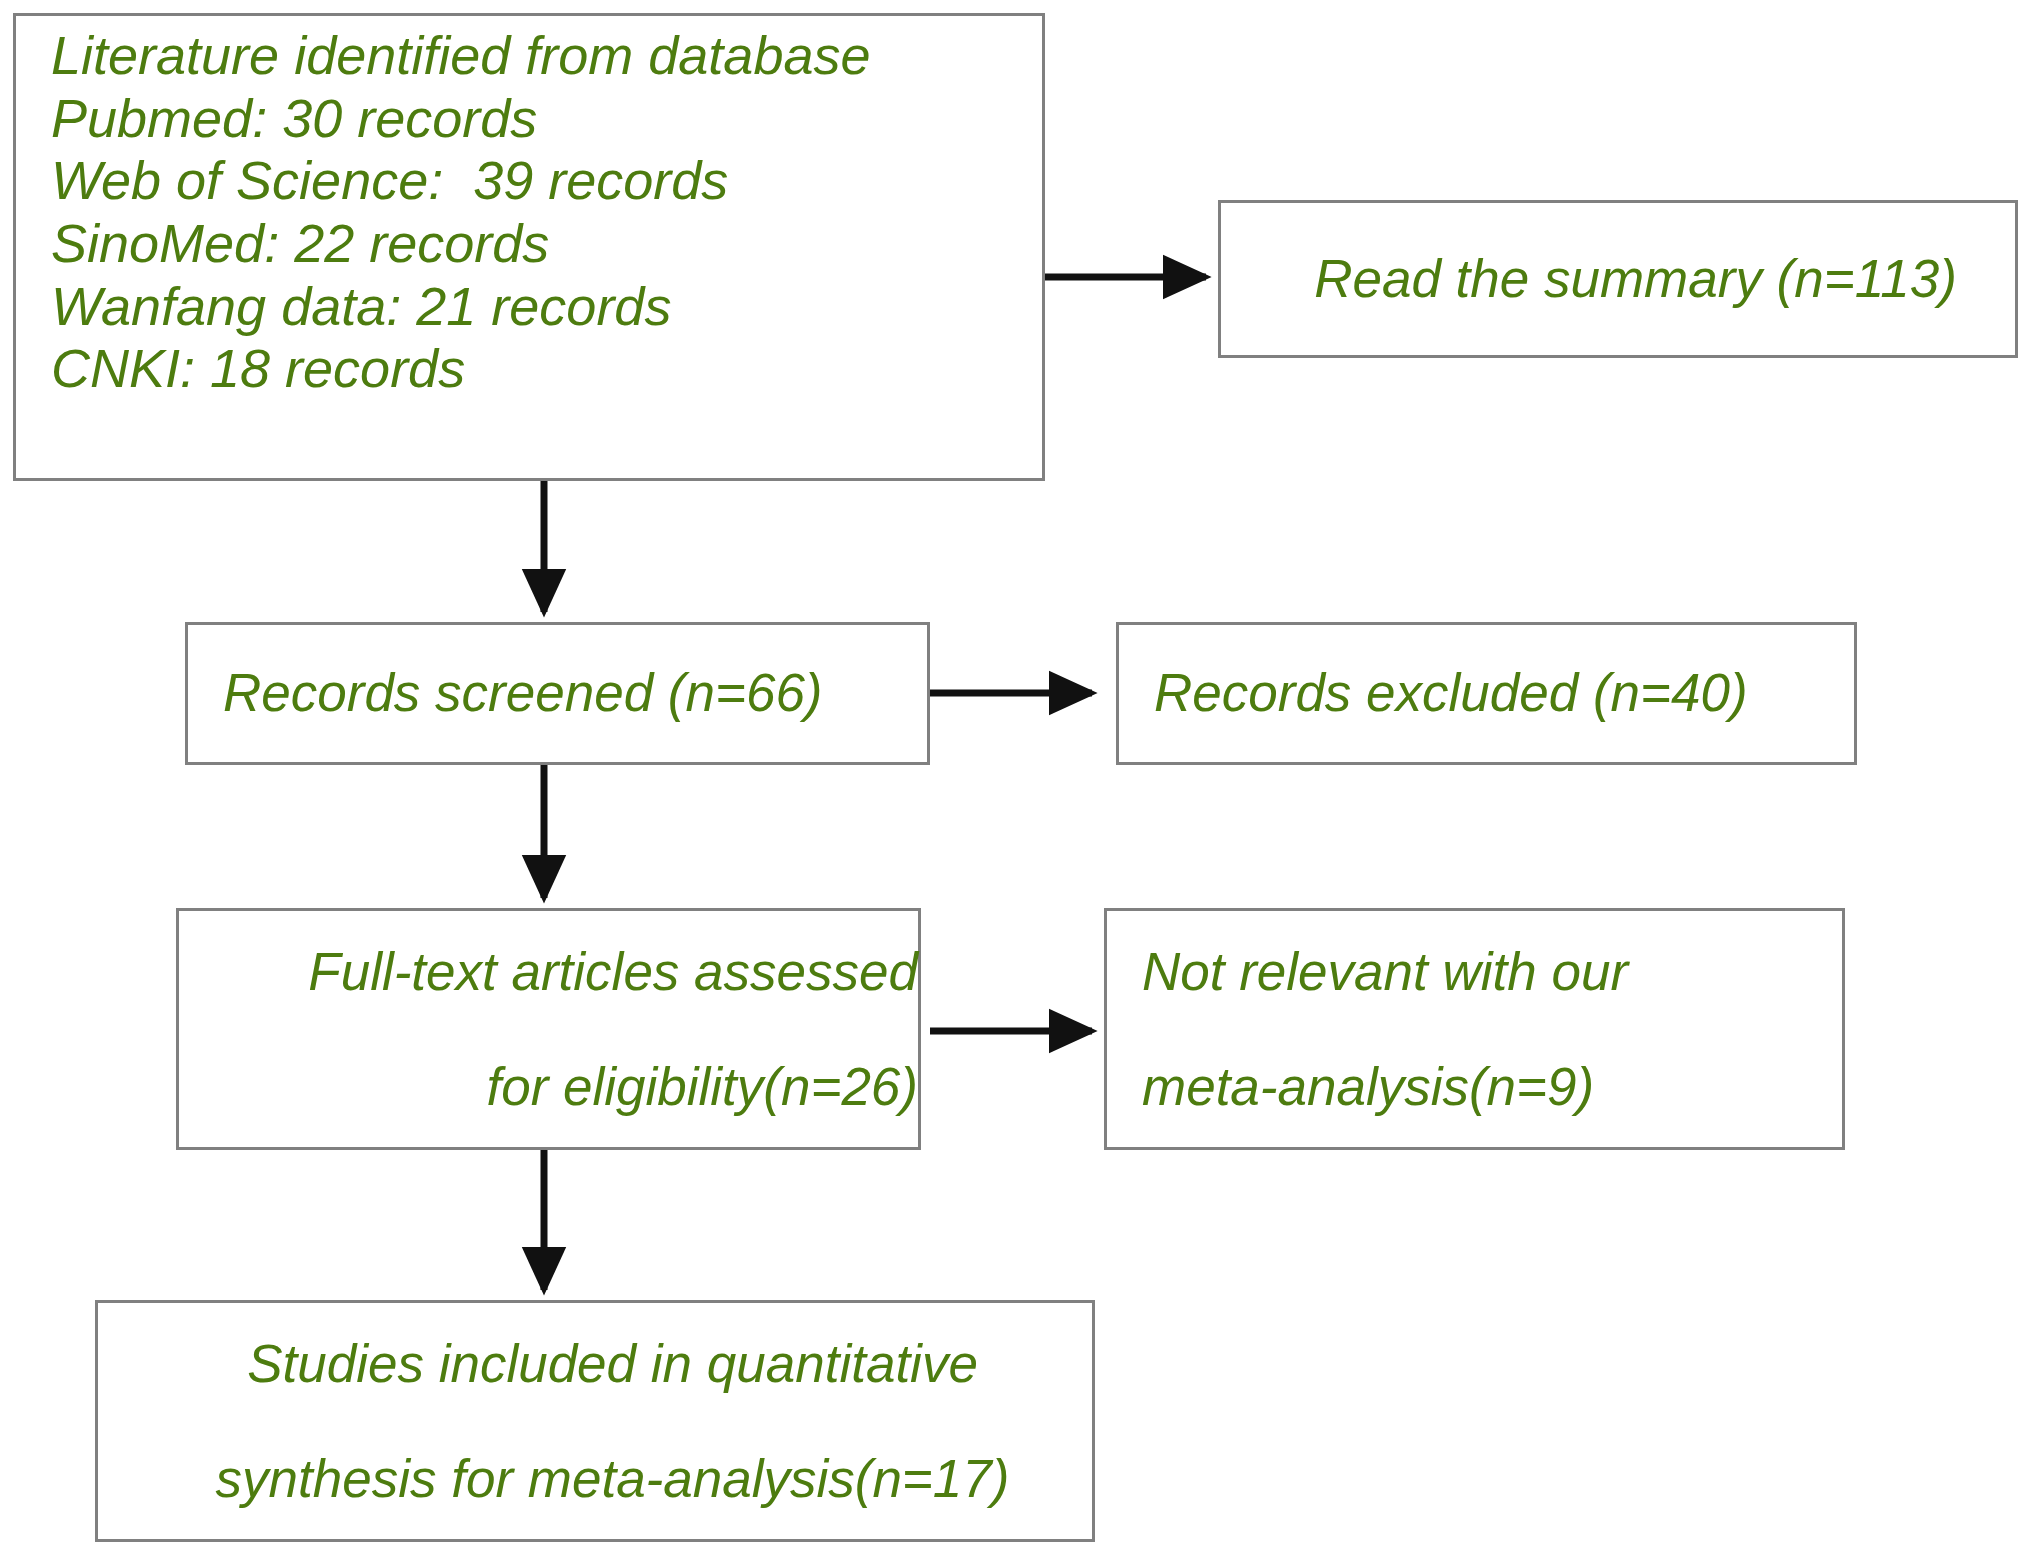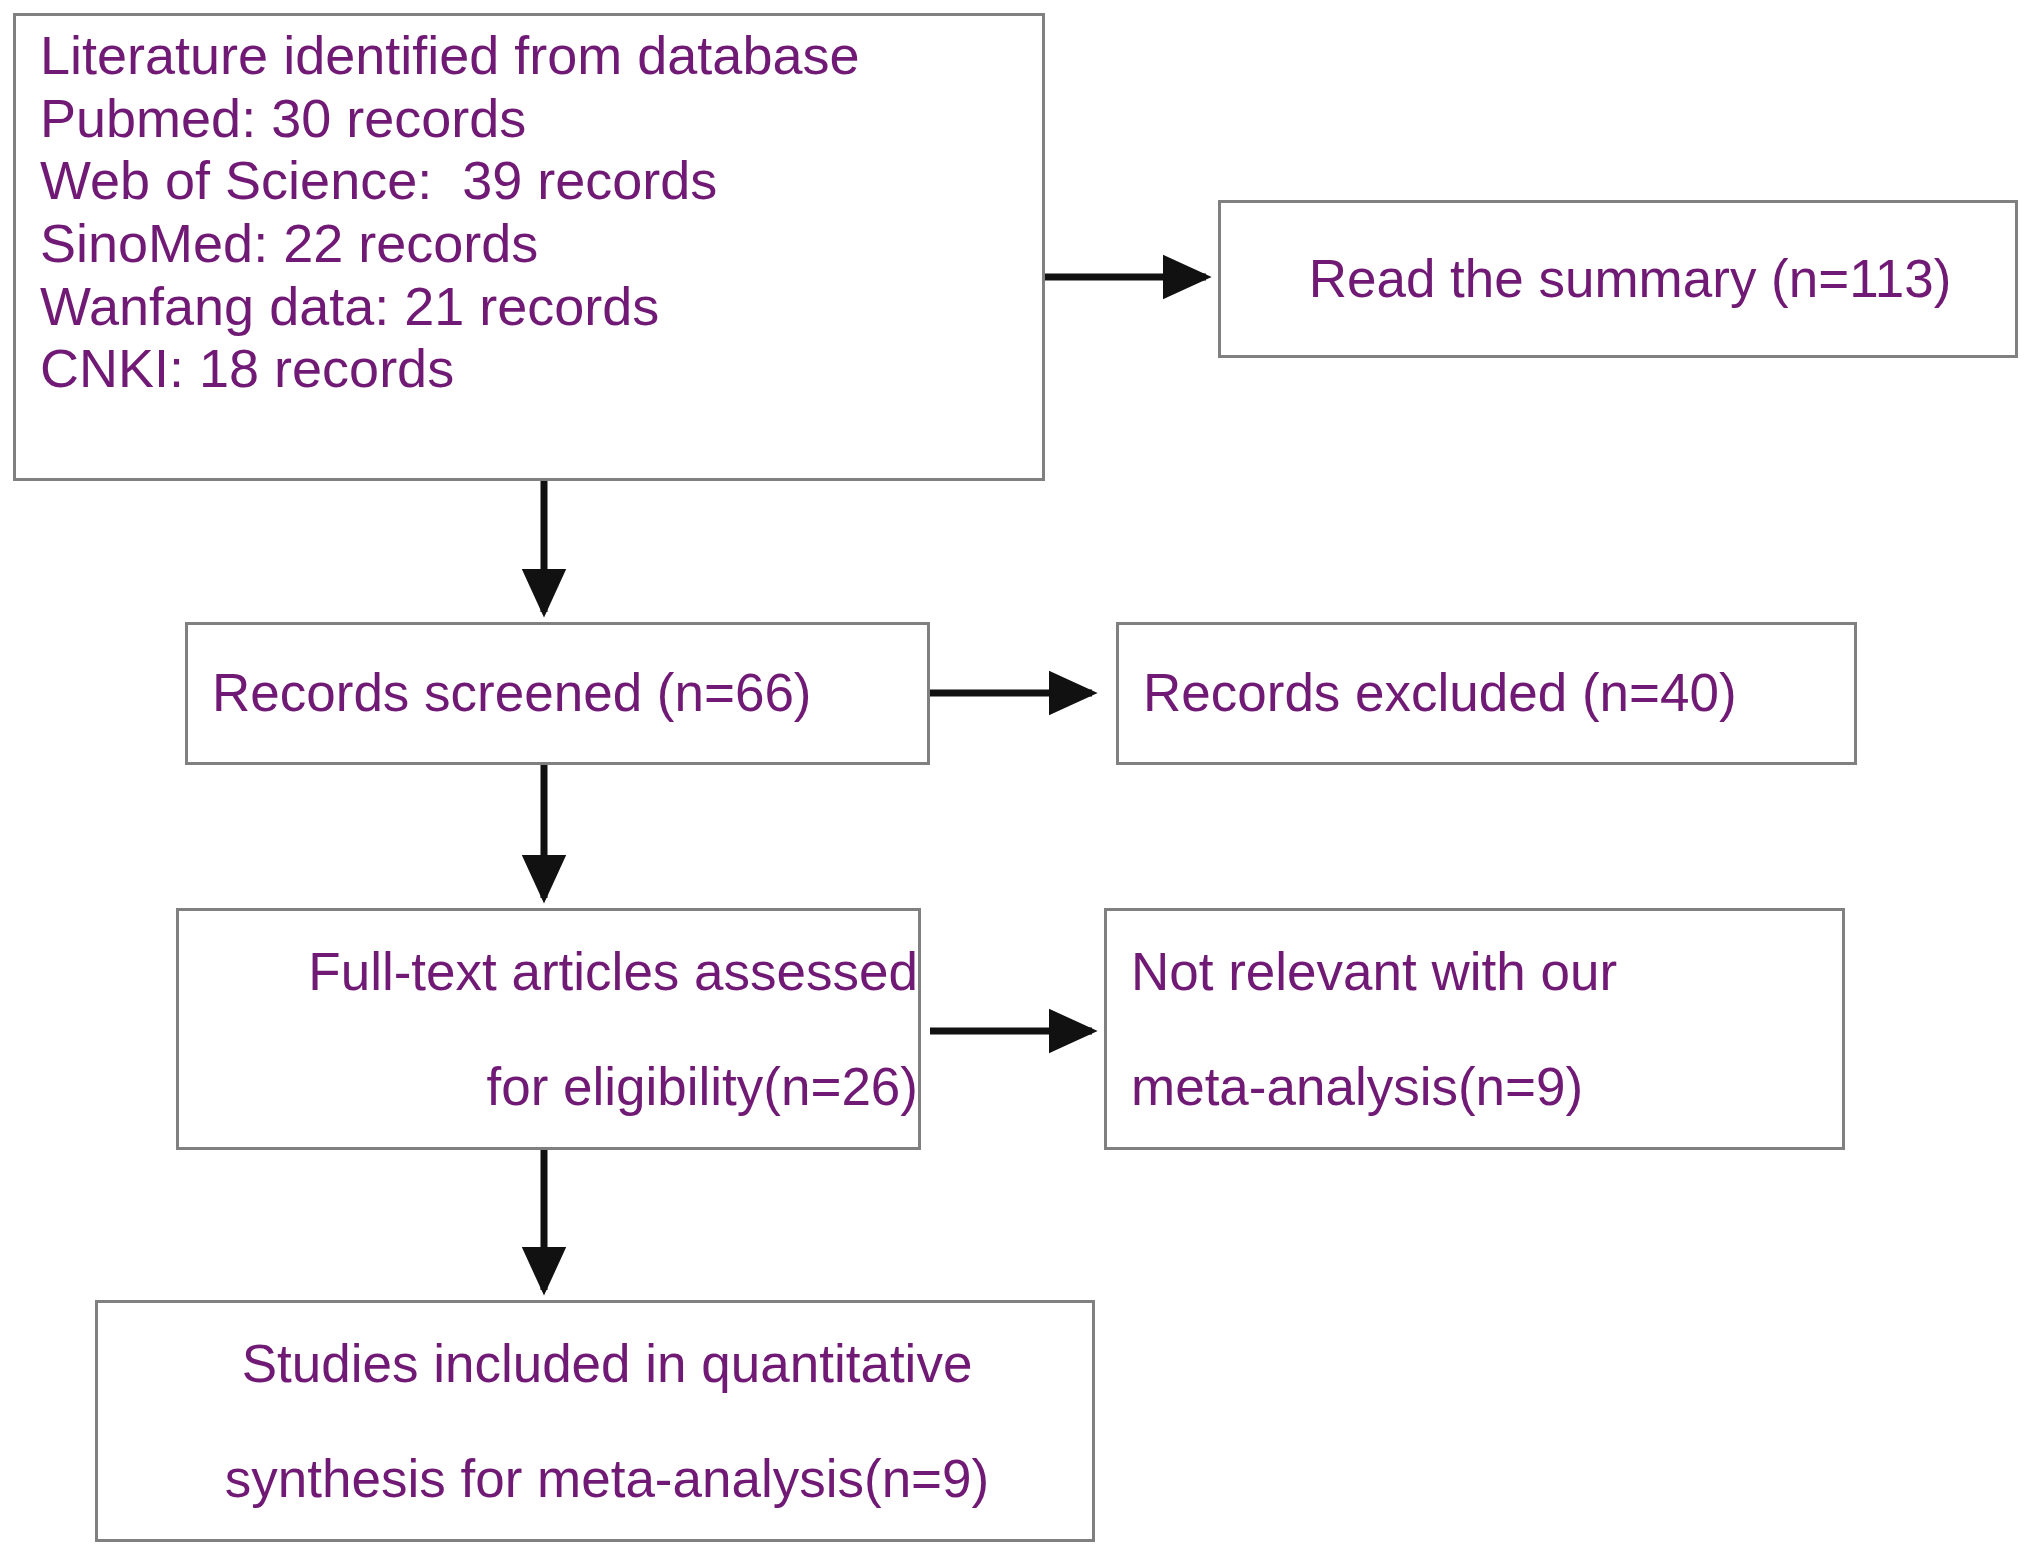--- a/index.html
+++ b/index.html
@@ -19,25 +19,26 @@
     position: absolute;
     box-sizing: border-box;
     border: 3px solid #808080;
     background: #ffffff;
     display: flex;
     flex-direction: column;
     justify-content: center;
   }
   .node .line {
     display: block;
-    color: #701a75;
+    color: #4d7c0f;
     font-size: 53px;
     line-height: 1.22;
     white-space: pre;
-    padding-left: 24px;
+    padding-left: 35px;
+    font-style: italic;
   }
   
   #node-identification {
     left: 13px;  top: 13px;   width: 1032px; height: 468px;
     justify-content: flex-start;
     padding-top: 8px;
   }
   #node-identification .line { line-height: 1.16; font-size: 54px; }
   #node-read-summary {
     left: 1218px; top: 200px;  width: 800px;  height: 158px; align-items: center;
@@ -137,16 +138,16 @@
     <span class="line">for eligibility(n=26)</span>
   </div>
 
   <div class="node" id="node-not-relevant">
     <span class="line">Not relevant with our</span>
     <span class="line">meta-analysis(n=9)</span>
   </div>
 
   <div class="node" id="node-studies-included">
     <span class="line">Studies included in quantitative</span>
-    <span class="line">synthesis for meta-analysis(n=9)</span>
+    <span class="line">synthesis for meta-analysis(n=17)</span>
   </div>
 
 </div>
 
 </body></html>

